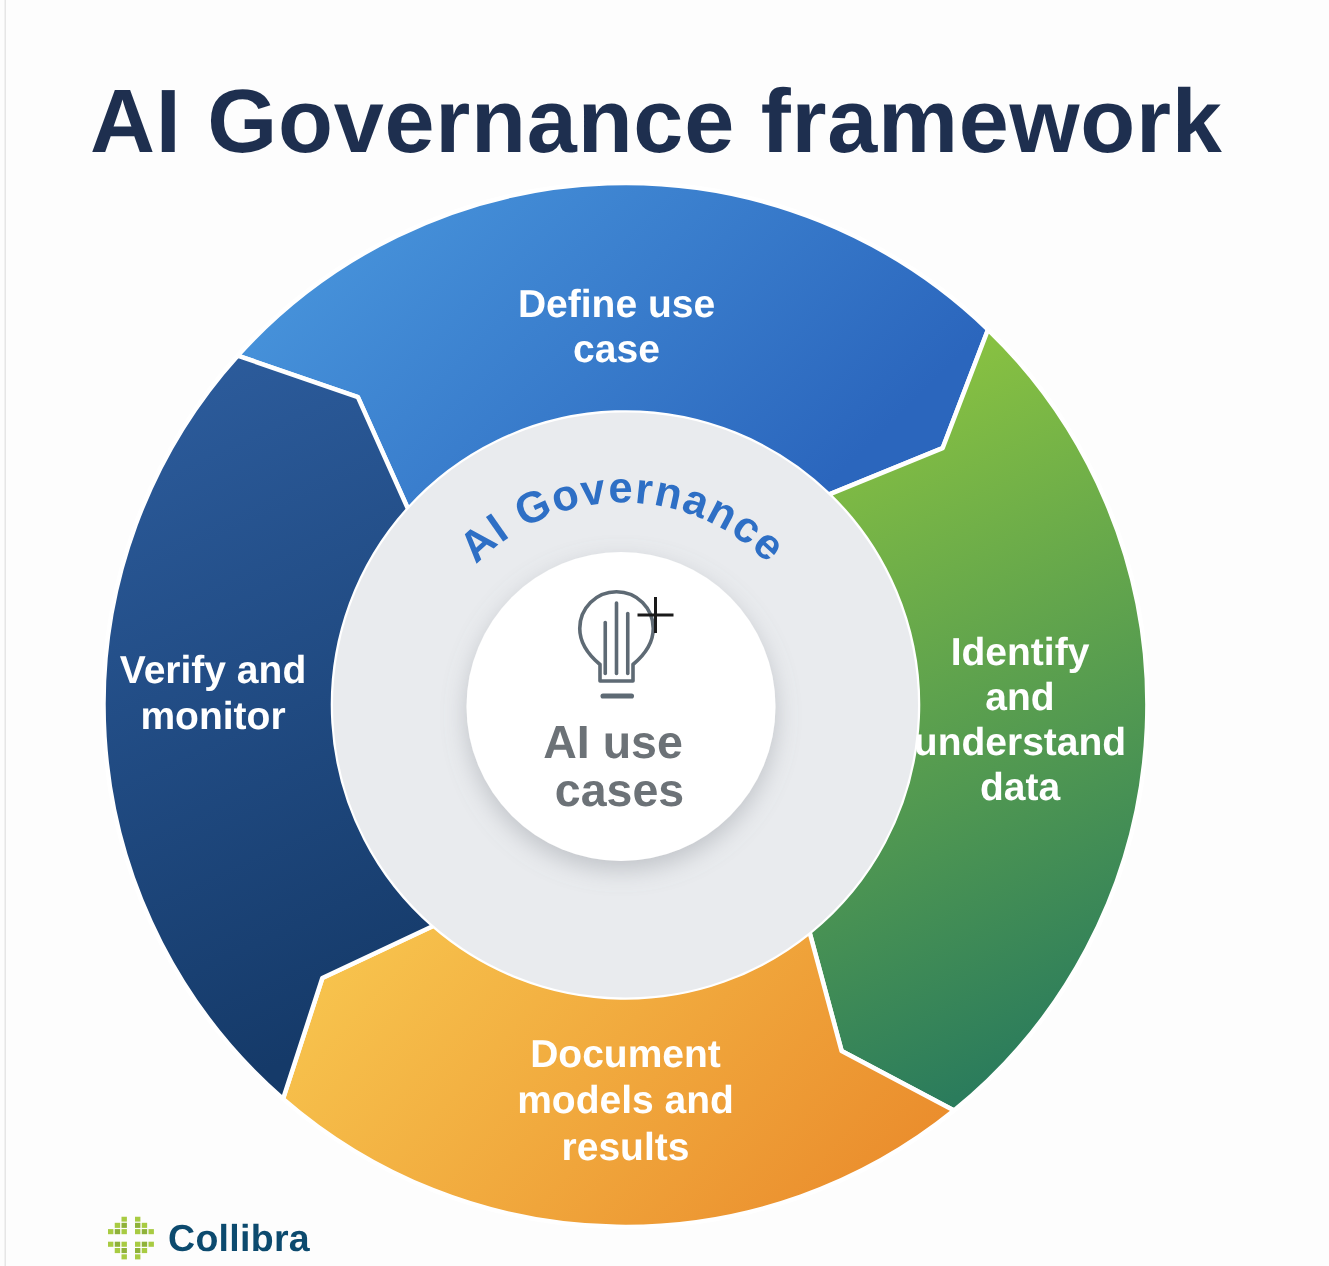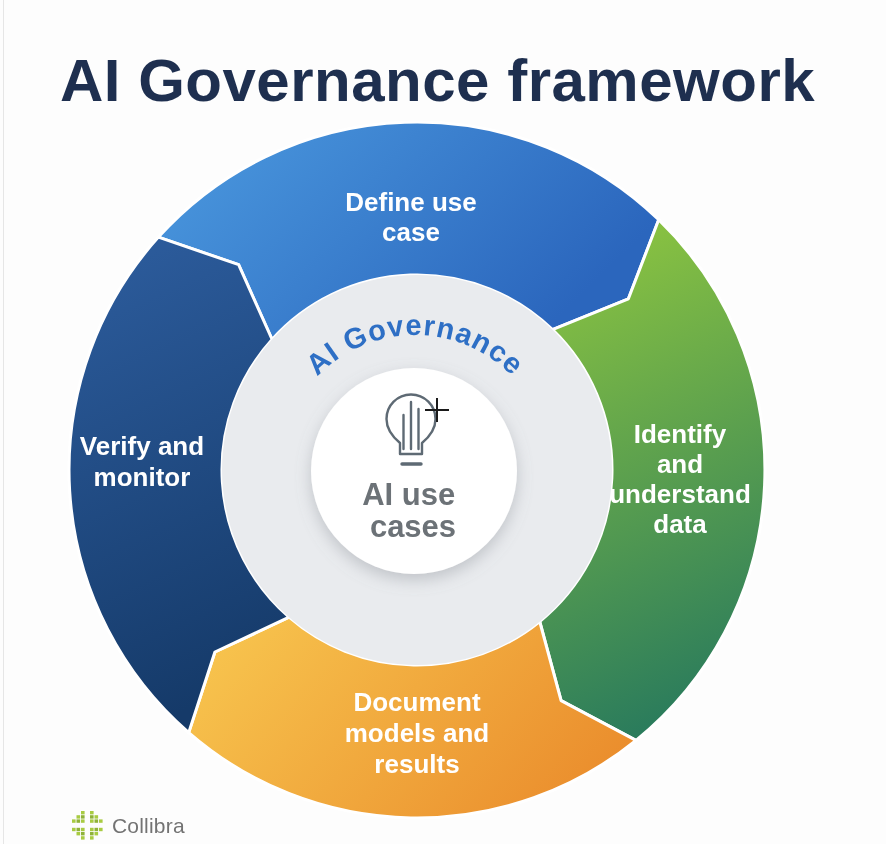--- a/index.html
+++ b/index.html
@@ -12,21 +12,21 @@
     position:absolute;left:60px;top:8px;
     font-size:60px;font-weight:bold;letter-spacing:0.5px;
     color:#1e2f4f;white-space:nowrap;line-height:1.1;
   }
   .wheel-wrap{position:absolute;left:0;top:0;width:886px;height:844px;}
   svg text{font-family:"Liberation Sans","DejaVu Sans",sans-serif;}
   .seg-label{font-size:26px;font-weight:bold;fill:#ffffff;text-anchor:middle;}
   .arc-label{font-size:29px;font-weight:bold;letter-spacing:1px;}
   .center-label{font-size:31px;font-weight:bold;fill:#6c7277;text-anchor:middle;}
   .footer{position:absolute;left:72px;top:811px;display:flex;align-items:center;gap:8px;}
-  .brand-name{font-size:21px;font-weight:400;color:#737373;letter-spacing:0.2px;line-height:30px;}
+  .brand-name{font-size:25px;font-weight:700;color:#0c4a6e;letter-spacing:0.2px;line-height:30px;}
 </style>
 </head>
 <body>
 
 <div class="page">
   <div class="edge-line"></div>
 
   <h1 class="title">AI Governance framework</h1>
 
   <div class="wheel-wrap">

